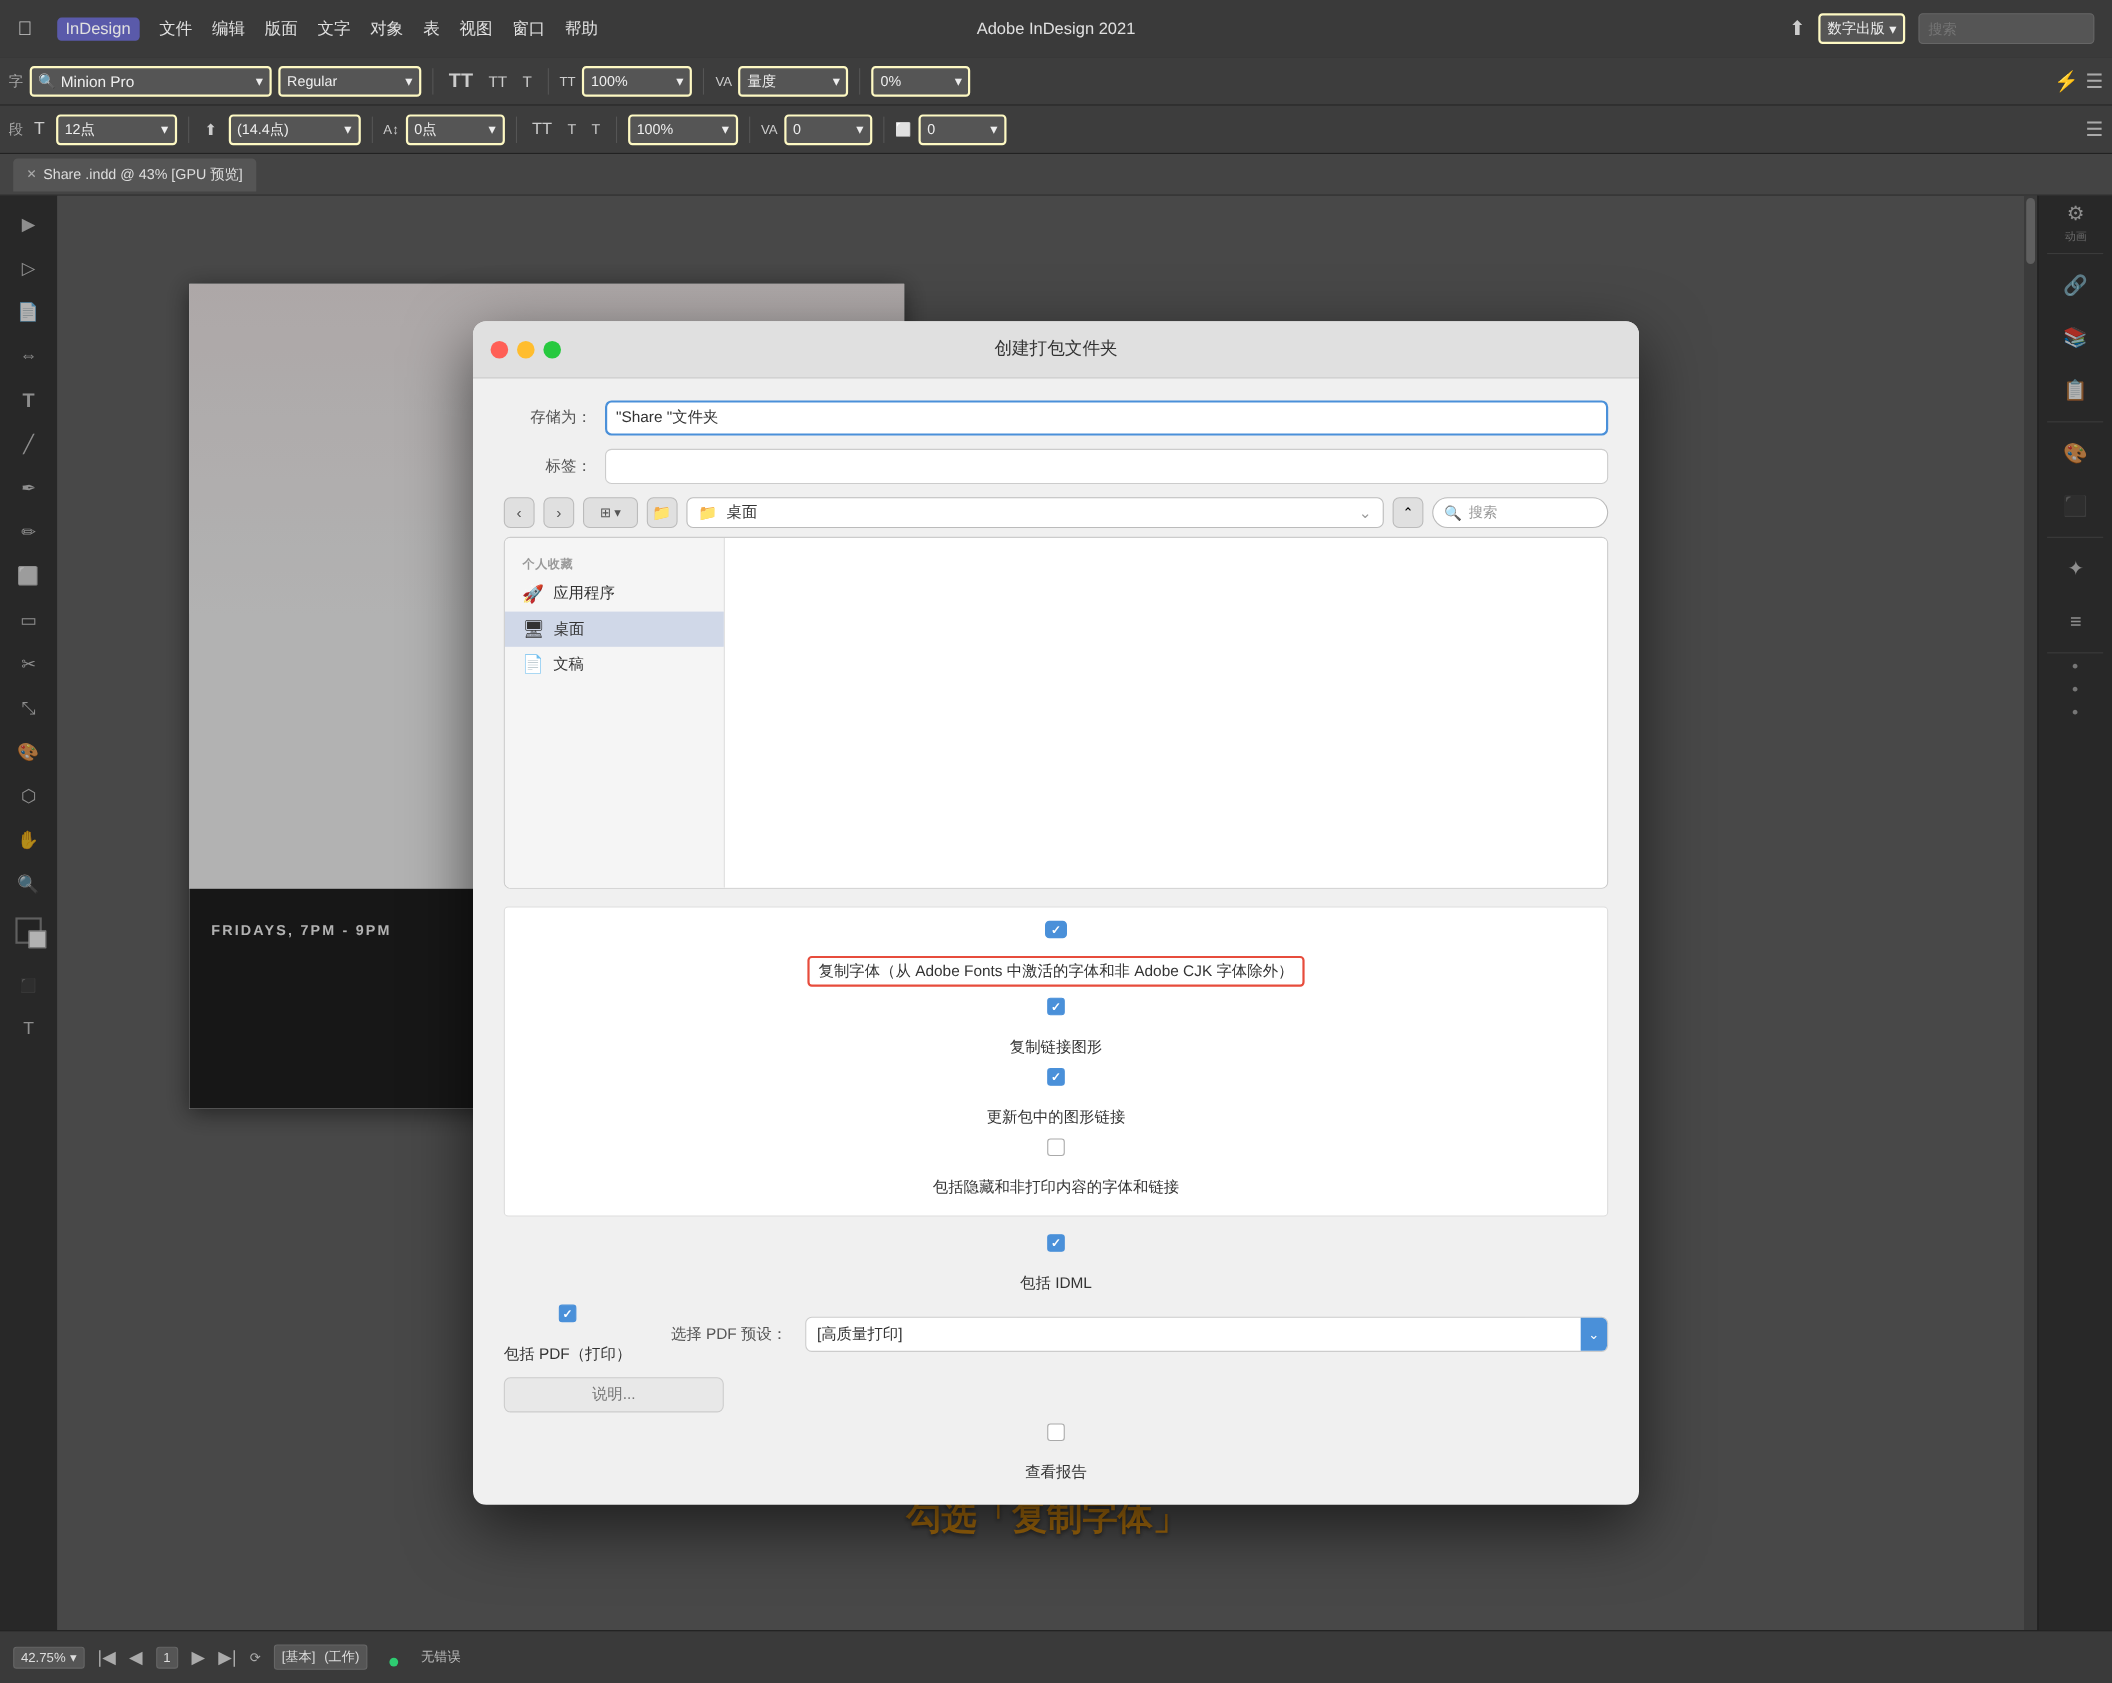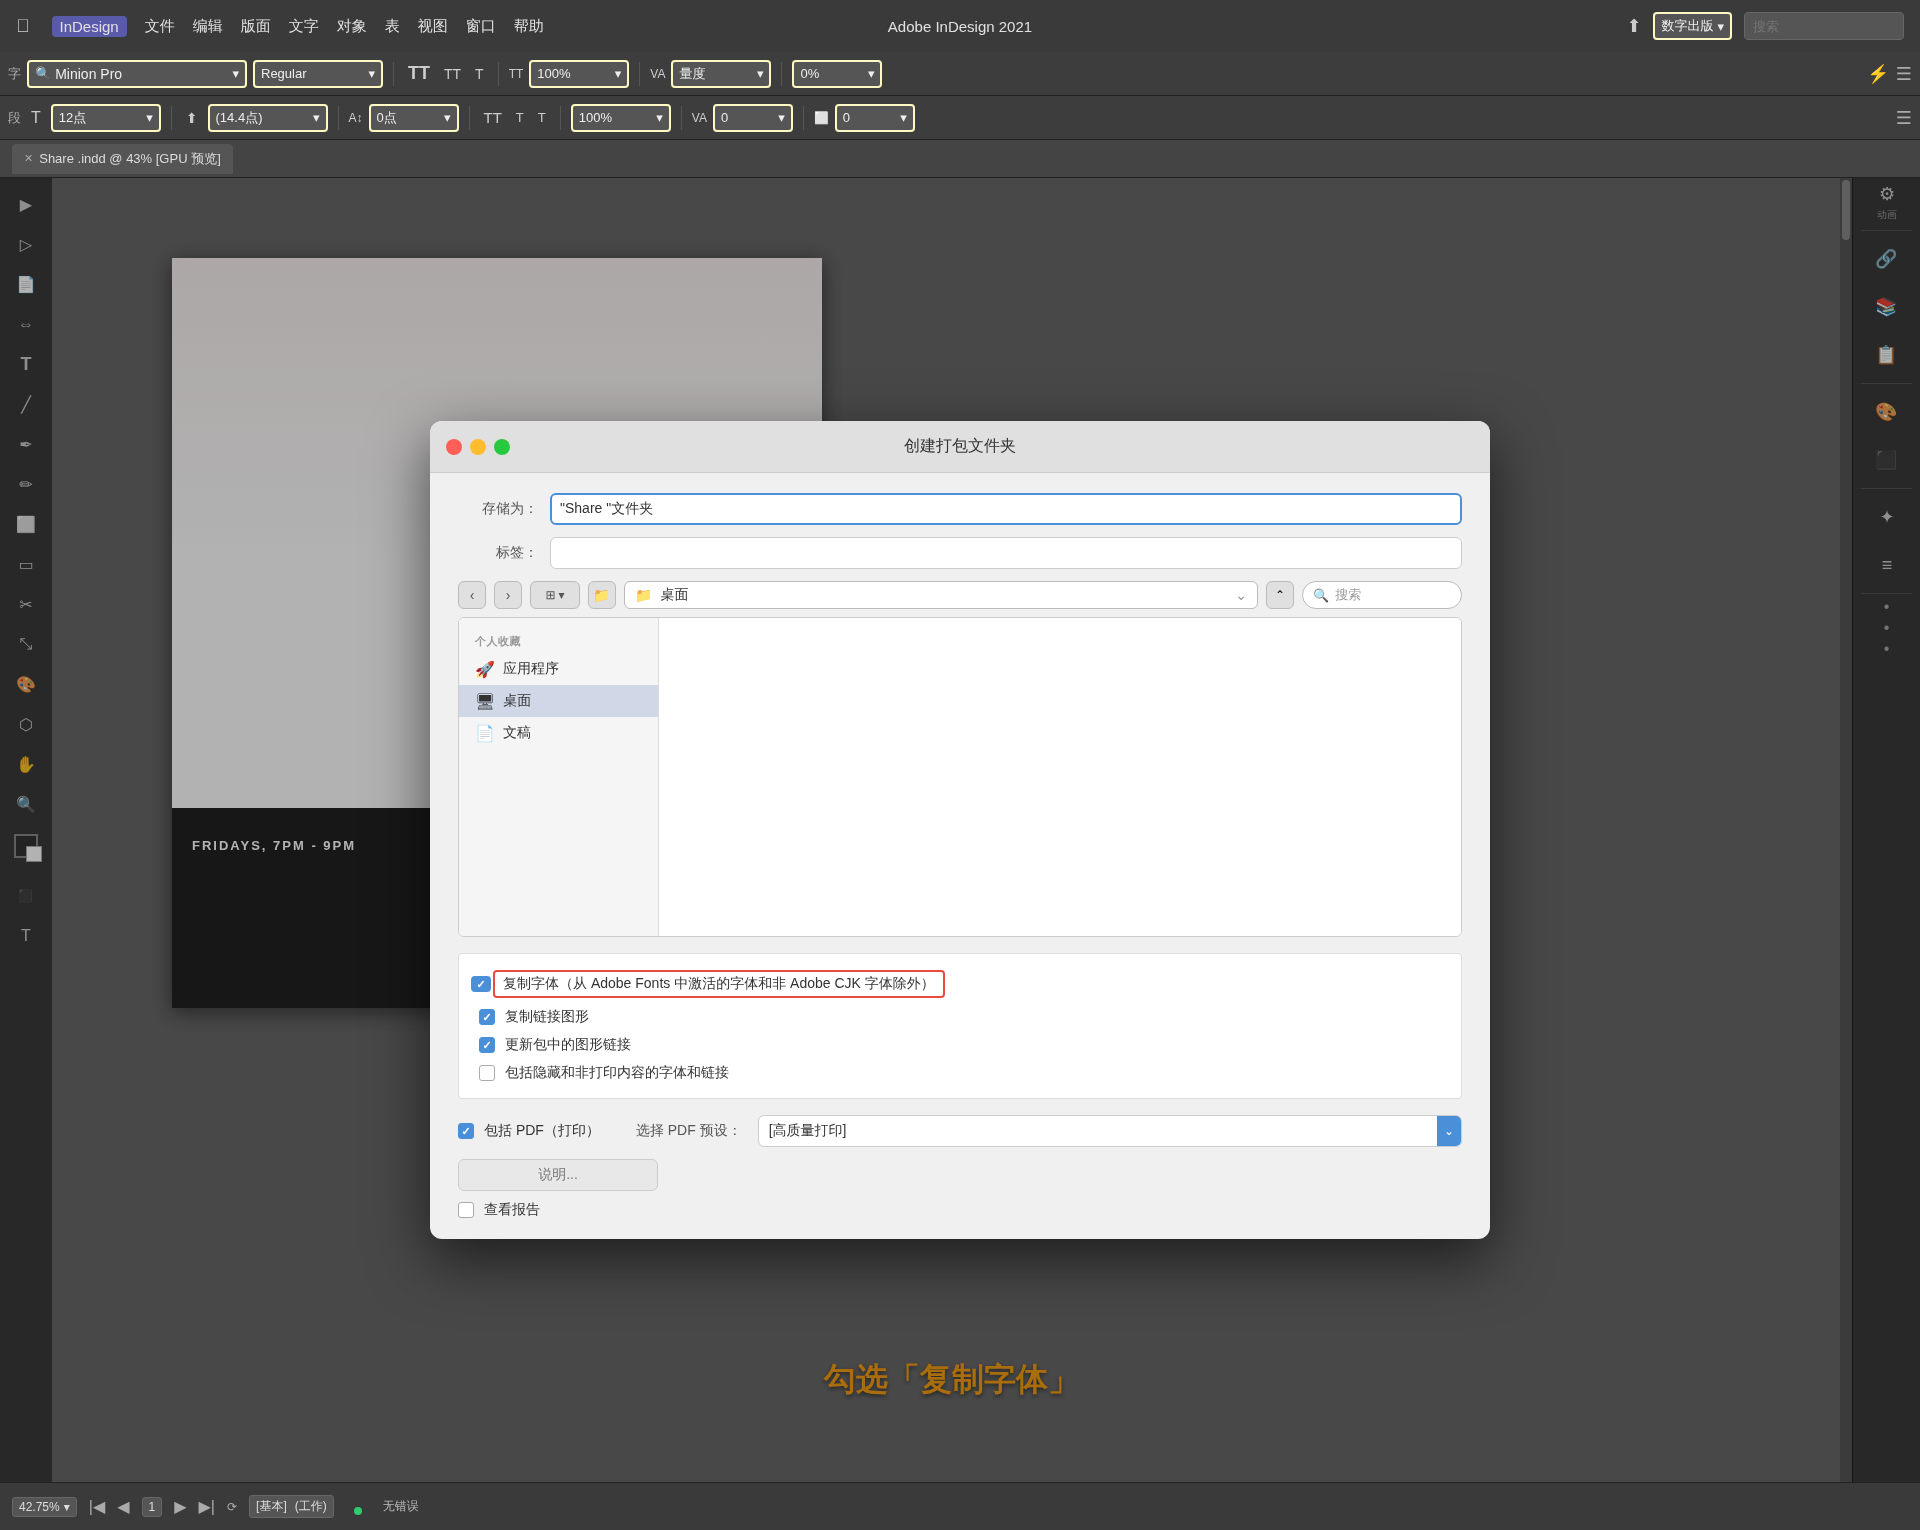--- a/index.html
+++ b/index.html
@@ -482,24 +482,25 @@
     .checkboxes-section {
       background: white;
       border: 1px solid #ddd;
       border-radius: 4px;
       padding: 16px 20px;
       margin-bottom: 16px;
     }
     .checkbox-row {
       display: flex;
       align-items: center;
-      gap: 10px;
+      gap: 20px;
       margin-bottom: 10px;
       font-size: 14px;
       color: #333;
+      flex-direction: column;
     }
     .checkbox-row:last-child { margin-bottom: 0; }
     .cb-box {
       width: 16px;
       height: 16px;
       border: 1px solid #aaa;
       border-radius: 3px;
       background: white;
       display: flex;
       align-items: center;
@@ -951,20 +952,24 @@
           </div>
 
 
           <div class="checkbox-row">
             <div class="cb-box"></div>
             <span>包括隐藏和非打印内容的字体和链接</span>
           </div>
         </div>
 
         <div style="margin-bottom:12px">
+          <div class="checkbox-row" style="margin-bottom:10px">
+            <div class="cb-box checked"></div>
+            <span>包括 IDML</span>
+          </div>
           <div style="display:flex;align-items:center;gap:16px">
             <div class="checkbox-row" style="margin-bottom:0">
               <div class="cb-box checked"></div>
               <span>包括 PDF（打印）</span>
             </div>
             <span style="font-size:14px;color:#555;margin-left:20px">选择 PDF 预设：</span>
             <div class="pdf-select">
               <span>[高质量打印]</span>
               <div class="pdf-select-arrow">⌄</div>
             </div>

